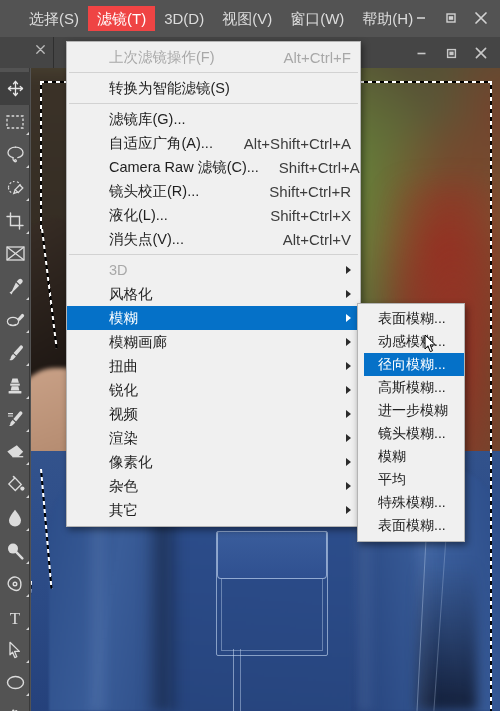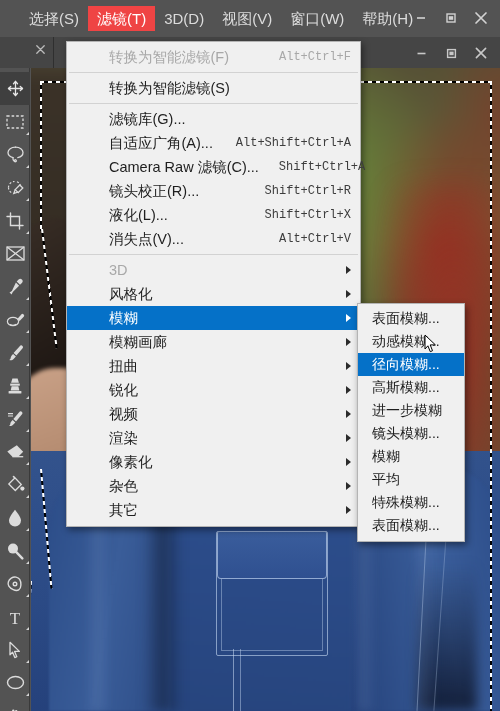--- a/index.html
+++ b/index.html
@@ -202,38 +202,38 @@
     padding:3px 0 4px 0; z-index:50;
   }
   .mi {
     position:relative; display:flex; align-items:center;
     height:24px; padding:0 9px 0 42px; font-size:14.5px; color:#1e1e1e;
     white-space:nowrap;
   }
   .mi.disabled { color:#a8a8a8; }
   .mi.hl { background:#0571c8; color:#fff; }
   .mi .sc {
-    margin-left:auto; font-size:12px; color:#3c3c3c;
-    font-family:Liberation Mono, monospace; padding-left:20px;
+    margin-left:auto; font-size:15px; color:#3c3c3c;
+    font-family:Liberation Sans, sans-serif; padding-left:20px;
   }
   .mi.disabled .sc { color:#a8a8a8; }
   .mi .arr {
     margin-left:auto; width:0; height:0;
     border-top:4px solid transparent; border-bottom:4px solid transparent;
     border-left:5px solid #2b2b2b;
   }
   .mi.hl .arr { border-left-color:#fff; }
   .msep { height:1px; background:#d2d2d2; margin:3px 2px; }
 
   
   .submenu {
     position:absolute; left:357px; top:303px; width:108px;
     background:#f0f0f0; border:1px solid #b4b4b4;
     box-shadow:2px 3px 7px rgba(0,0,0,.45);
-    padding:3px 0 4px 0; z-index:60;
+    padding:3px 0 4px 6px; z-index:60;
   }
   .si {
     display:flex; align-items:center; height:23px;
     padding:0 6px 0 14px; font-size:14px; color:#1e1e1e; white-space:nowrap;
   }
   .si.hl { background:#0571c8; color:#fff; }
 
   
   .cursor { position:absolute; left:424px; top:334px; z-index:99; pointer-events:none; }
 </style>
@@ -533,21 +533,21 @@
         <svg width="14" height="14" viewBox="0 0 14 14">
             <path d="M2 2l10 10M12 2L2 12" stroke="#d2d2d2" stroke-width="1.7" stroke-linecap="round"></path>
           </svg>
       </div>
     </div>
   </div>
 
   <div class="menu">
 
     <div class="mi disabled">
-      <span>转换为智能滤镜(F)</span>
+      <span>上次滤镜操作(F)</span>
       <span class="sc">Alt+Ctrl+F</span>
     </div>
 
     <div class="msep"></div>
 
     <div class="mi">
       <span>转换为智能滤镜(S)</span>
     </div>
 
     <div class="msep"></div>

